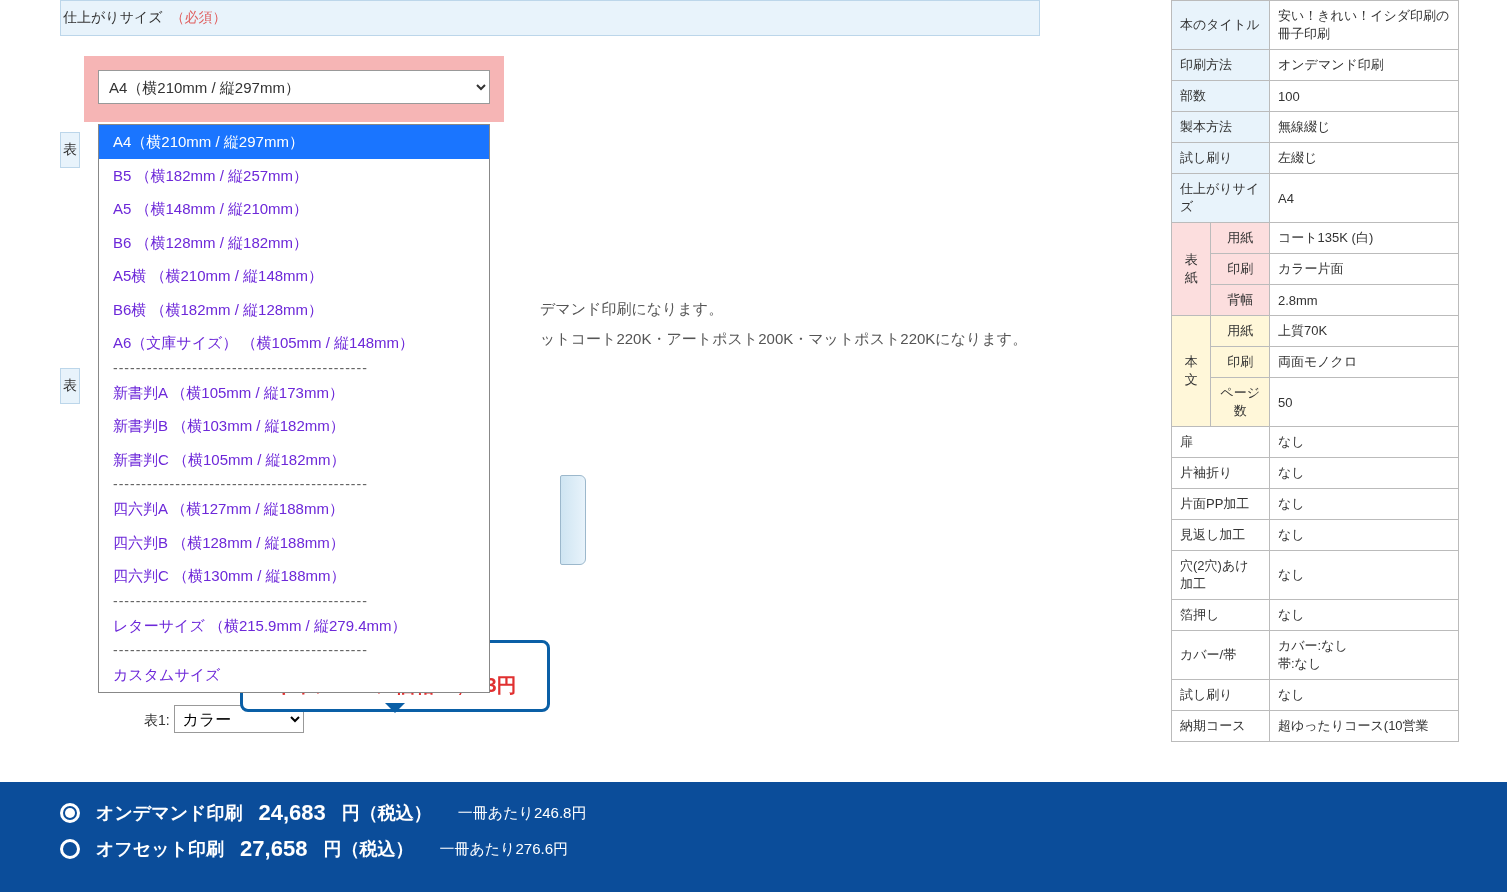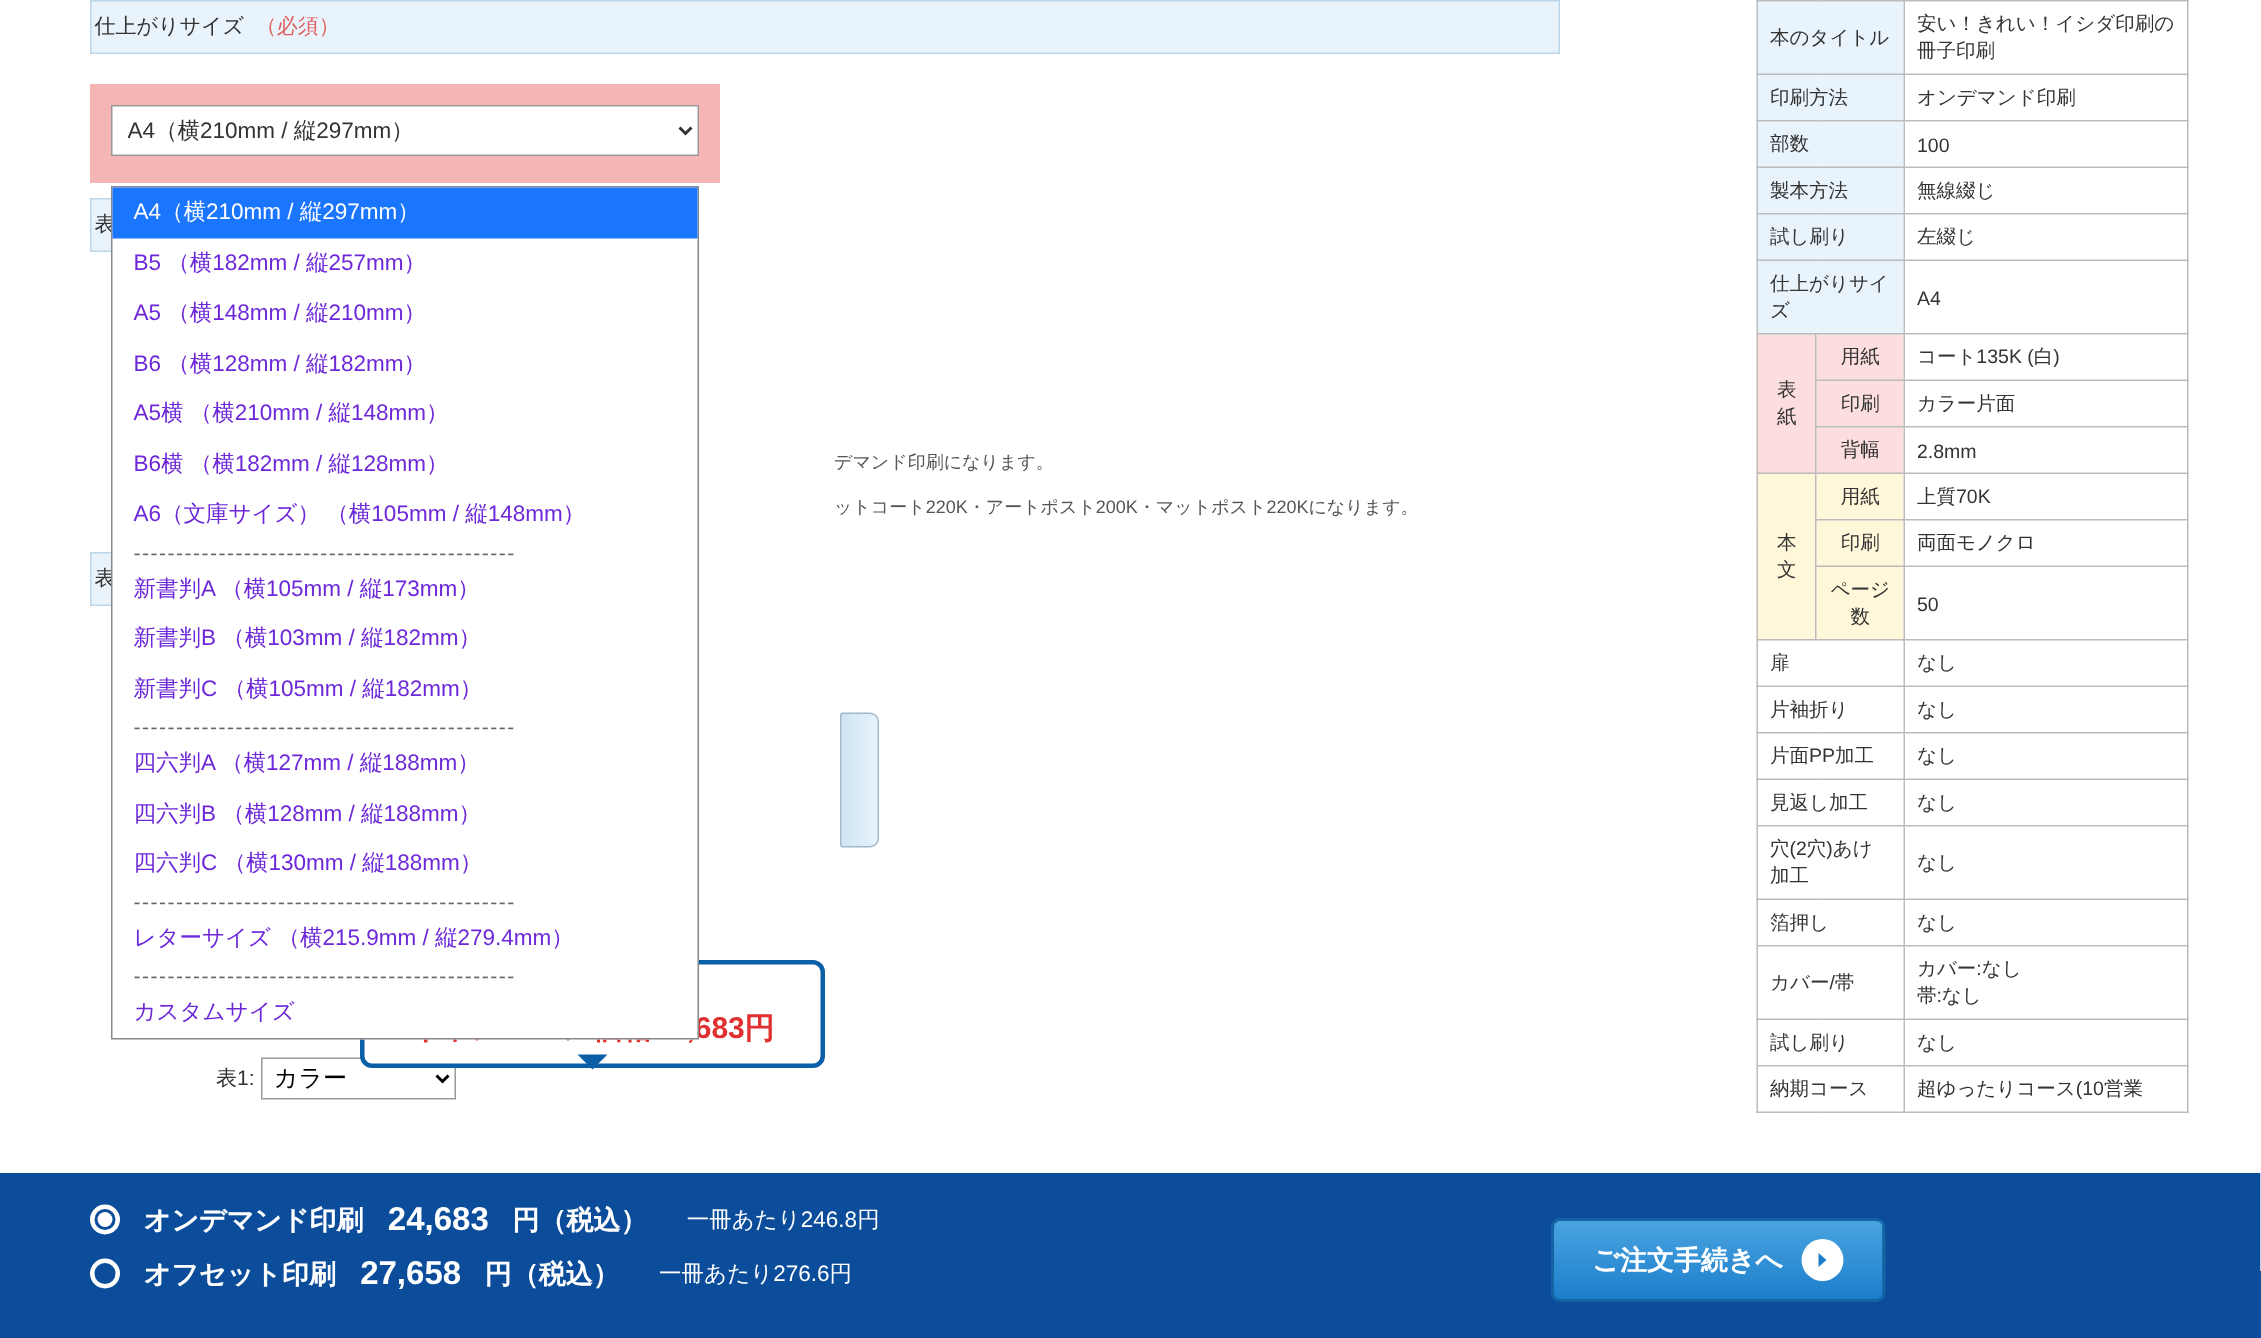--- a/index.html
+++ b/index.html
@@ -31,20 +31,21 @@
   }
   .section-header .req {
     color: #e06060;
     margin-left: 4px;
   }
 
   .highlight-box {
     background: #f6b5b5;
     padding: 14px 14px 18px 14px;
     width: 420px;
+    margin-left: 24px;
     position: relative;
   }
 
   select.size-select {
     width: 392px;
     height: 34px;
     font-size: 15px;
     padding: 4px 6px;
     border: 1px solid #999;
     background: #fff;
@@ -79,22 +80,22 @@
     overflow: hidden;
     white-space: nowrap;
   }
 
   
   .section-header.behind1 { margin-top: 10px; }
   .section-header.behind2 { margin-top: 200px; }
 
   .notes {
     position: absolute;
-    left: 496px;
-    font-size: 12px;
+    left: 480px;
+    font-size: 15px;
     color: #555;
   }
   .note1 { top: 300px; }
   .note2 { top: 330px; }
 
   .book-illustration {
     position: absolute;
     left: 500px; top: 475px;
     width: 26px; height: 90px;
     background: linear-gradient(90deg,#cfe5f2,#e8f3fb);
@@ -381,21 +382,13 @@
     </div>
     <div class="price-row">
       <span class="radio"></span>
       <span class="name">オフセット印刷</span>
       <span class="price">27,658</span>
       <span>円（税込）</span>
       <span class="per">一冊あたり276.6円</span>
     </div>
   </div>
 
-  <button class="order-btn">
-    <span>ご注文手続きへ</span>
-    <span class="circle">
-      <svg viewBox="0 0 24 24">
-          <path d="M8 5l8 7-8 7z" fill="#1c7ecb"></path>
-        </svg>
-    </span>
-  </button>
 </div>
 
 </body></html>

